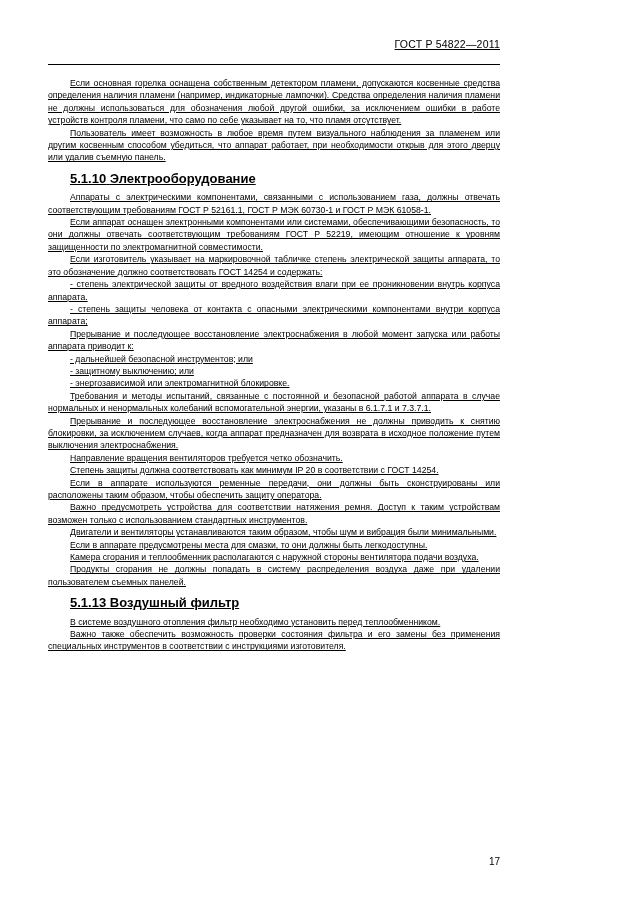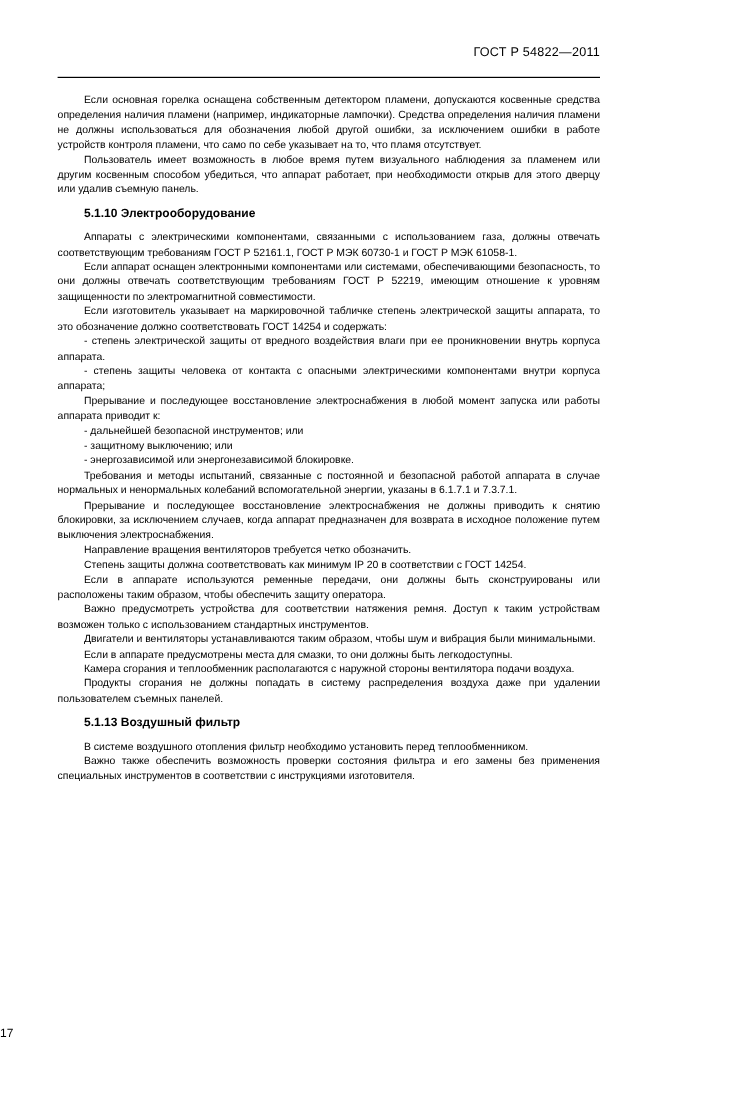--- a/index.html
+++ b/index.html
@@ -12,20 +12,21 @@
     background: #ffffff;
     font-family: "Liberation Sans", sans-serif;
     color: #000000;
   }
   .page {
     position: relative;
     width: 548px;
     height: 913px;
     box-sizing: border-box;
     padding: 38px 48px 0 48px;
+    text-decoration: underline;
   }
   .header {
     text-align: right;
     font-size: 10.5px;
     letter-spacing: 0.2px;
     margin-bottom: 14px;
   }
   .rule {
     border: none;
     border-top: 1px solid #000;
@@ -38,35 +39,35 @@
     text-align: justify;
   }
   p {
     margin: 0;
     text-align: justify;
   }
   p.ind {
     text-indent: 22px;
   }
   h3.section {
-    font-size: 10px;
+    font-size: 13px;
     font-weight: bold;
     margin: 9px 0 6px 0;
     text-indent: 22px;
     text-align: left;
   }
   h3.section.wrap {
     text-align: justify;
   }
   .footer {
     position: absolute;
     left: 0;
     right: 48px;
     bottom: 46px;
-    text-align: left;
+    text-align: right;
     font-size: 10px;
   }
 </style>
 </head>
 <body>
 
 <div class="page">
 
   <div class="header">
     <span>ГОСТ Р 54822—2011</span>
@@ -83,21 +84,21 @@
     </h3>
     <p class="ind">Аппараты с электрическими компонентами, связанными с использованием газа, должны отвечать соответствующим требованиям ГОСТ Р 52161.1, ГОСТ Р МЭК 60730-1 и ГОСТ Р МЭК 61058-1.</p>
     <p class="ind">Если аппарат оснащен электронными компонентами или системами, обеспечивающими безопасность, то они должны отвечать соответствующим требованиям ГОСТ Р 52219, имеющим отношение к уровням защищенности по электромагнитной совместимости.</p>
     <p class="ind">Если изготовитель указывает на маркировочной табличке степень электрической защиты аппарата, то это обозначение должно соответствовать ГОСТ 14254 и содержать:</p>
     <p class="ind">- степень электрической защиты от вредного воздействия влаги при ее проникновении внутрь корпуса аппарата.</p>
     <p class="ind">- степень защиты человека от контакта с опасными электрическими компонентами внутри корпуса аппарата;</p>
 
     <p class="ind">Прерывание и последующее восстановление электроснабжения в любой момент запуска или работы аппарата приводит к:</p>
     <p class="ind">- дальнейшей безопасной инструментов; или</p>
     <p class="ind">- защитному выключению; или</p>
-    <p class="ind">- энергозависимой или энергонезависимой блокировке.</p>
+    <p class="ind">- энергозависимой или электромагнитной блокировке.</p>
     <p class="ind">Требования и методы испытаний, связанные с постоянной и безопасной работой аппарата в случае нормальных и ненормальных колебаний вспомогательной энергии, указаны в 6.1.7.1 и 7.3.7.1.</p>
     <p class="ind">Прерывание и последующее восстановление электроснабжения не должны приводить к снятию блокировки, за исключением случаев, когда аппарат предназначен для возврата в исходное положение путем выключения электроснабжения.</p>
 
     <p class="ind">Направление вращения вентиляторов требуется четко обозначить.</p>
     <p class="ind">Степень защиты должна соответствовать как минимум IP 20 в соответствии с ГОСТ 14254.</p>
     <p class="ind">Если в аппарате используются ременные передачи, они должны быть сконструированы или расположены таким образом, чтобы обеспечить защиту оператора.</p>
     <p class="ind">Важно предусмотреть устройства для соответствии натяжения ремня. Доступ к таким устройствам возможен только с использованием стандартных инструментов.</p>
     <p class="ind">Двигатели и вентиляторы устанавливаются таким образом, чтобы шум и вибрация были минимальными.</p>
     <p class="ind">Если в аппарате предусмотрены места для смазки, то они должны быть легкодоступны.</p>
     <p class="ind">Камера сгорания и теплообменник располагаются с наружной стороны вентилятора подачи воздуха.</p>

